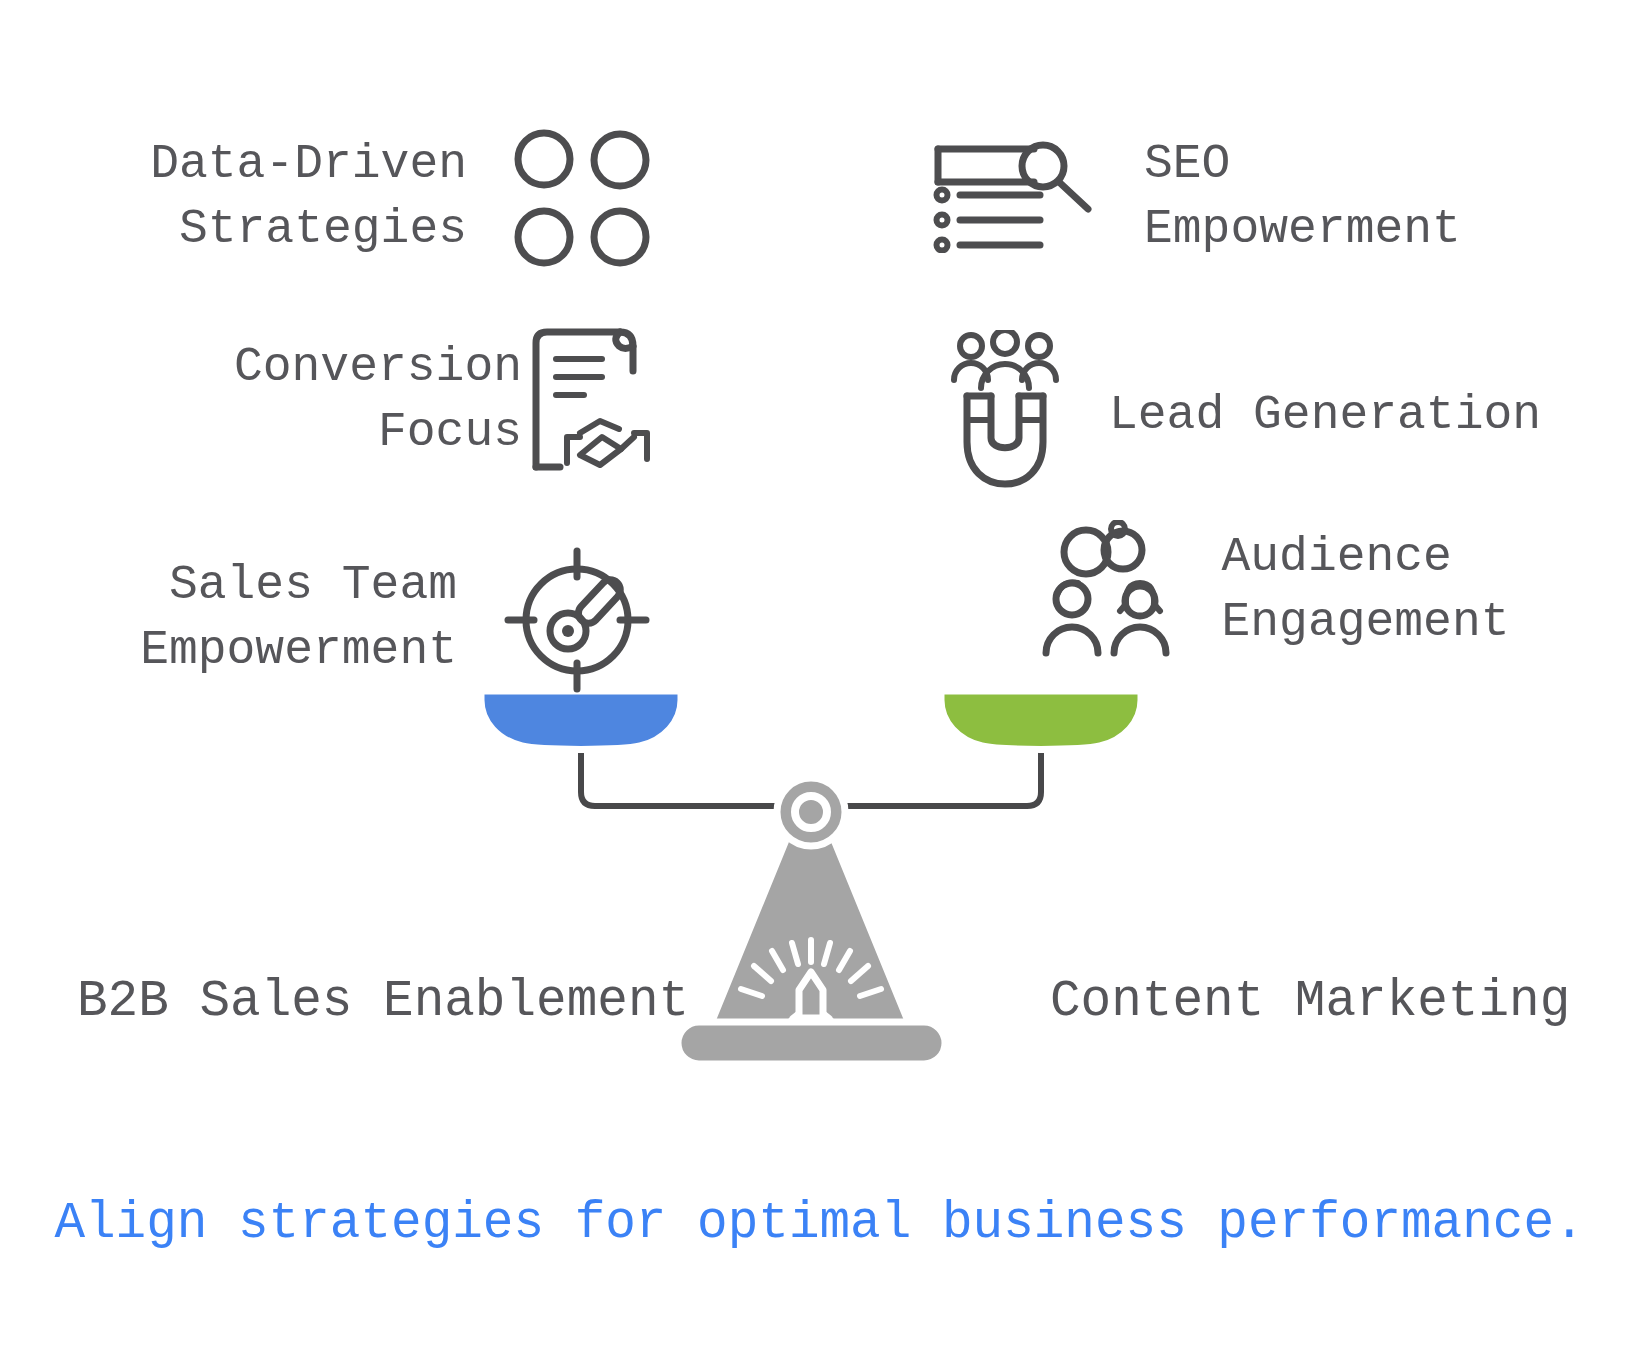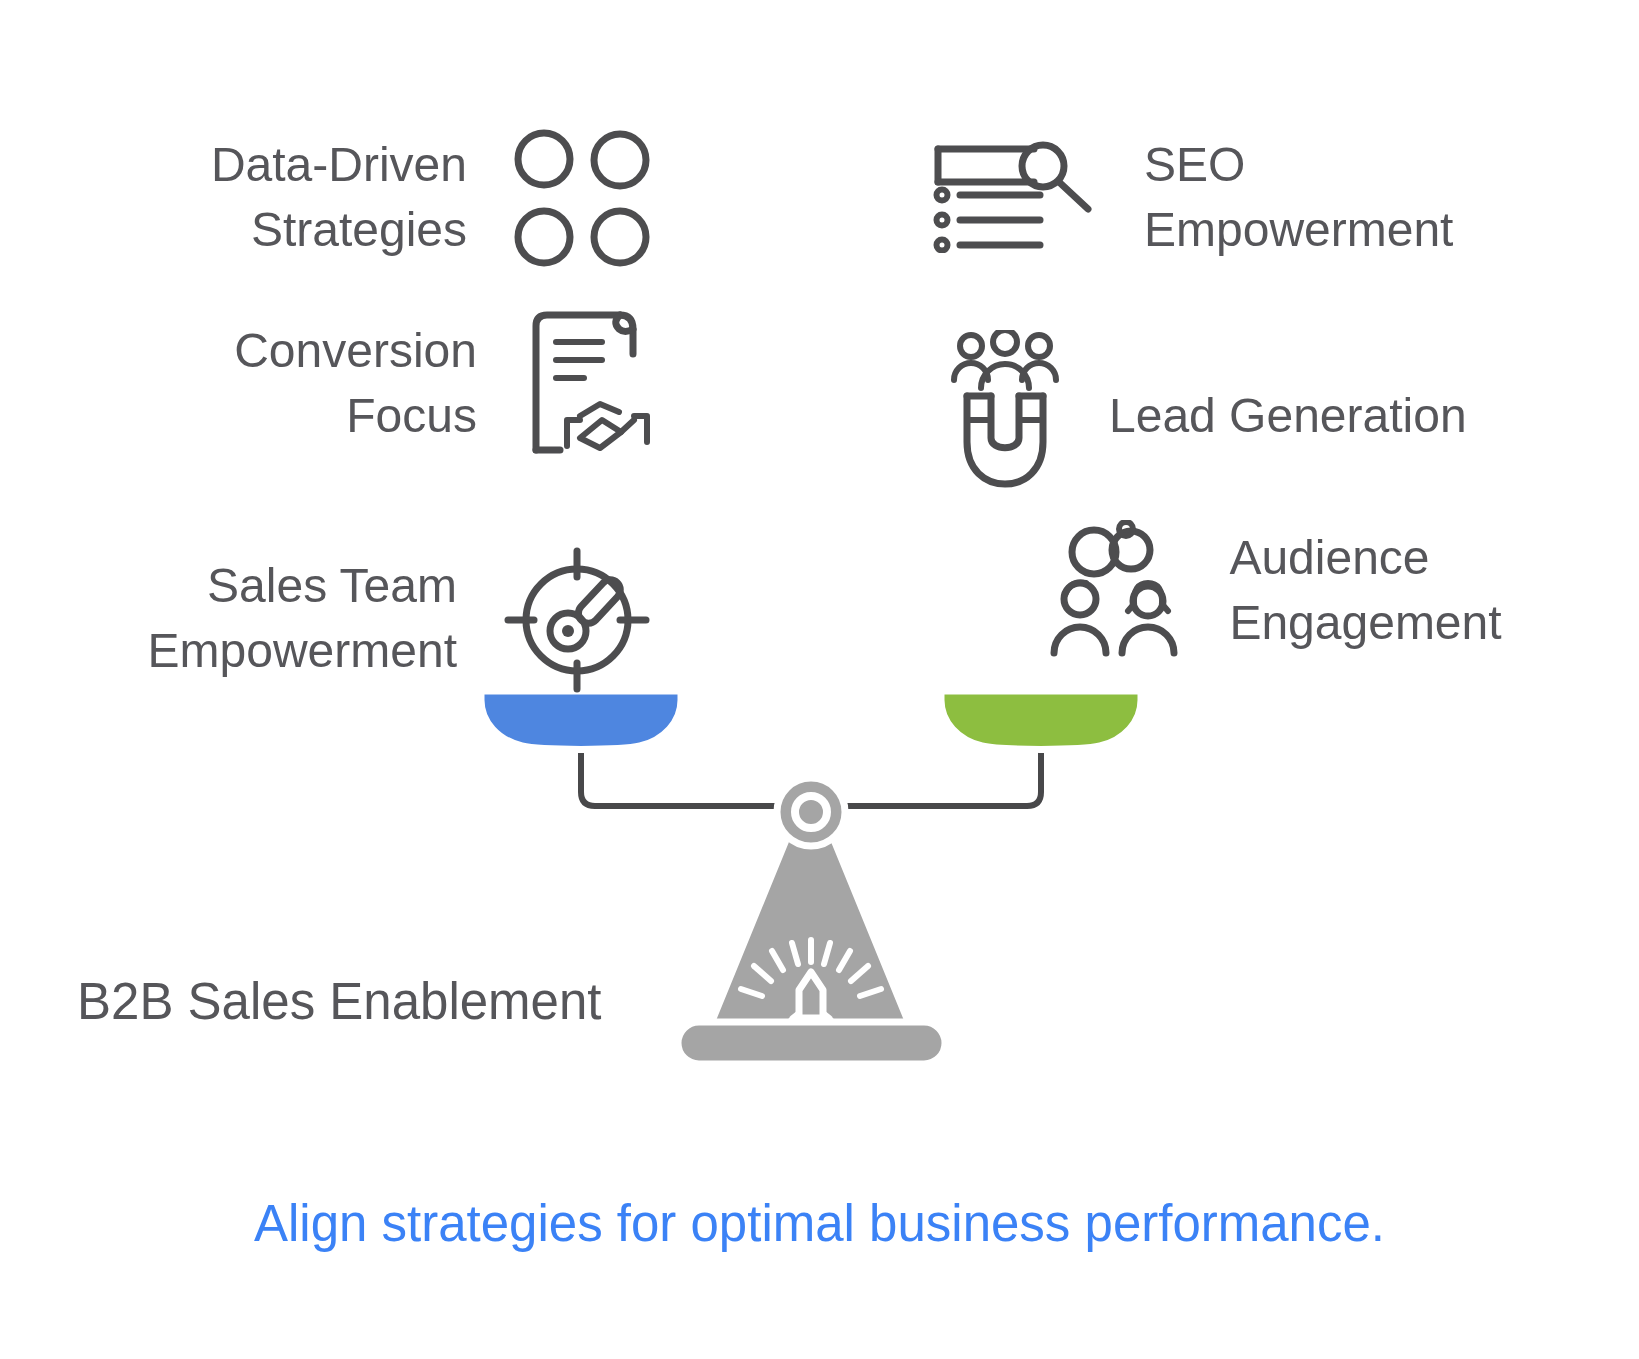--- a/index.html
+++ b/index.html
@@ -1,20 +1,20 @@
 <!DOCTYPE html>
 <html><head>
 <meta charset="utf-8">
 <style>
   html,body{margin:0;padding:0;background:#ffffff;}
   .canvas{
     position:relative;
     width:1639px;height:1359px;
     background:#ffffff;
-    font-family:Liberation Sans, sans-serif;
+    font-family:Liberation Mono, monospace;
     overflow:hidden;
   }
   .row{position:absolute;display:flex;align-items:center;height:170px;}
   .row.left{justify-content:flex-end;}
   .item-label{
     font-size:48px;line-height:65px;color:#56565A;
     white-space:pre-line;
   }
   .row.left .item-label{text-align:right;}
   .row.right .item-label{text-align:left;}
@@ -70,21 +70,21 @@
     <div class="icon">
       <svg width="140" height="140" viewBox="0 0 140 140">
         <circle class="ic" cx="32" cy="32" r="26"></circle>
         <circle class="ic" cx="108" cy="33" r="26"></circle>
         <circle class="ic" cx="32" cy="110" r="26"></circle>
         <circle class="ic" cx="108" cy="110" r="26"></circle>
       </svg>
     </div>
   </div>
 
-  <div class="row left" style="left:52px;top:298px;width:600px;gap:45px;">
+  <div class="row left" style="left:52px;top:315px;width:600px;">
     <div class="item-label">Conversion
 Focus</div>
     <div class="icon">
       <svg width="130" height="150" viewBox="0 0 130 150">
         <path class="ic" d="M14,142 V18 Q14,7 25,7 H98 Q111,7 111,21 V46"></path>
         <path class="ic" d="M98,7 Q90,14 97,21 Q103,26 111,21"></path>
         <path class="ic" d="M14,142 H38"></path>
         <path class="ic-thin" d="M34,34 H80"></path>
         <path class="ic-thin" d="M34,52 H80"></path>
         <path class="ic-thin" d="M34,70 H62"></path>
@@ -168,16 +168,17 @@
         <path class="ic-thin" d="M90,84 L84,91"></path>
         <path class="ic-thin" d="M118,84 L124,91"></path>
         <path class="ic" d="M78,133 A26,26 0 0 1 130,133"></path>
       </svg>
     </div>
     <div class="item-label">Audience
 Engagement</div>
   </div>
 
   <div class="side-label" style="left:77px;top:972px;">B2B Sales Enablement</div>
+  <div class="side-label" style="left:1050px;top:972px;">Content Marketing</div>
 
   <div class="caption">Align strategies for optimal business performance.</div>
 
 </div>
 
 </body></html>

